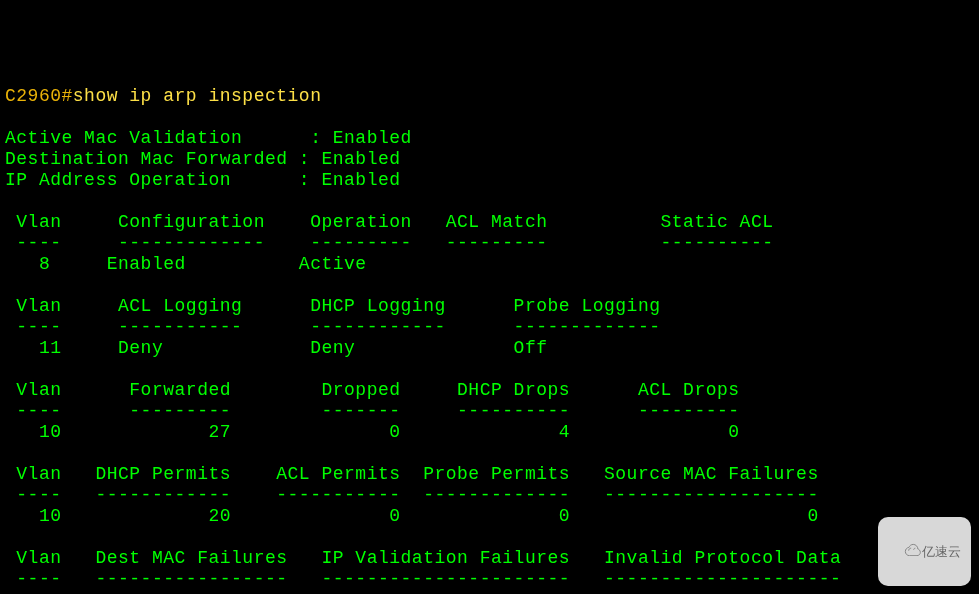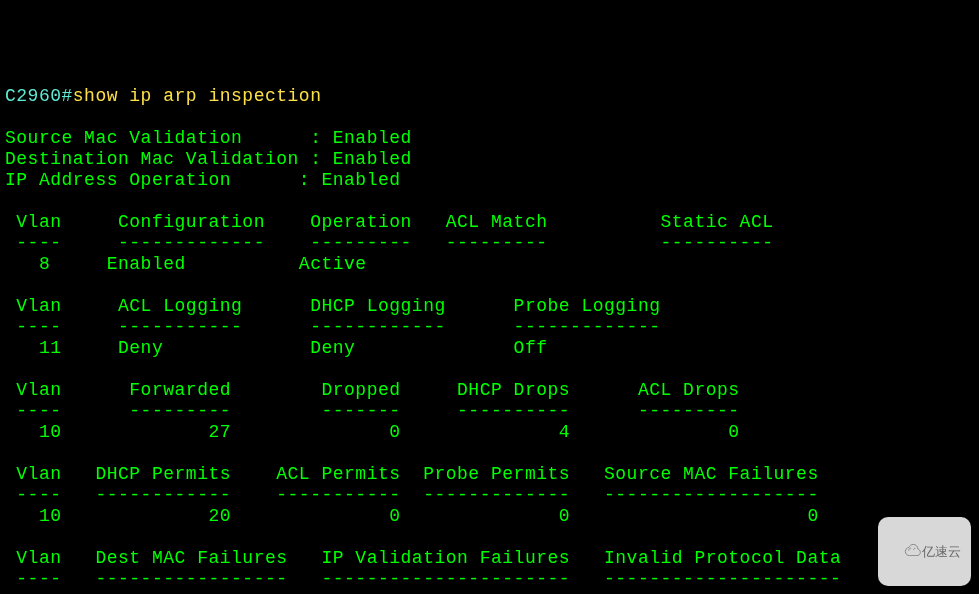--- a/index.html
+++ b/index.html
@@ -14,21 +14,21 @@
       font-size: 18px;
       line-height: 21px;
       padding: 2px 5px;
       width: 979px;
       height: 594px;
       overflow: hidden;
       white-space: pre;
       position: relative;
     }
     .prompt {
-      color: #5eead4;
+      color: #eab308;
     }
     .cmd {
       color: #fde047;
     }
     .terminal {
       letter-spacing: 0.5px;
     }
     .watermark {
       position: absolute;
       right: 8px;
@@ -47,22 +47,22 @@
       height: 14px;
     }
   </style>
 </head>
 <body>
 
 
 
 <div class="terminal"><span class="prompt">C2960#</span><span class="cmd">show ip arp inspection</span>
 
-<span>Source Mac Validation      : </span><span>Enabled</span>
-<span>Destination Mac Validation : </span><span>Enabled</span>
+<span>Active Mac Validation      : </span><span>Enabled</span>
+<span>Destination Mac Forwarded : </span><span>Enabled</span>
 <span>IP Address Operation      : </span><span>Enabled</span>
 
 <span> Vlan     Configuration    Operation   ACL Match          Static ACL</span>
 <span> ----     -------------    ---------   ---------          ----------</span>
 <span>   8     Enabled          Active</span>
 
 <span> Vlan     ACL Logging      DHCP Logging      Probe Logging</span>
 <span> ----     -----------      ------------      -------------</span>
 <span>   11     Deny             Deny              Off</span>
 

